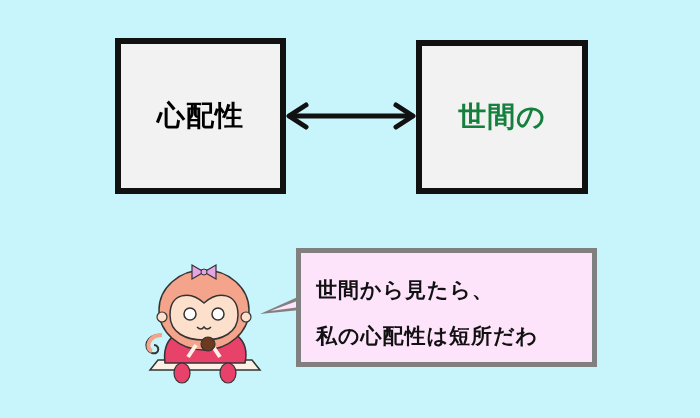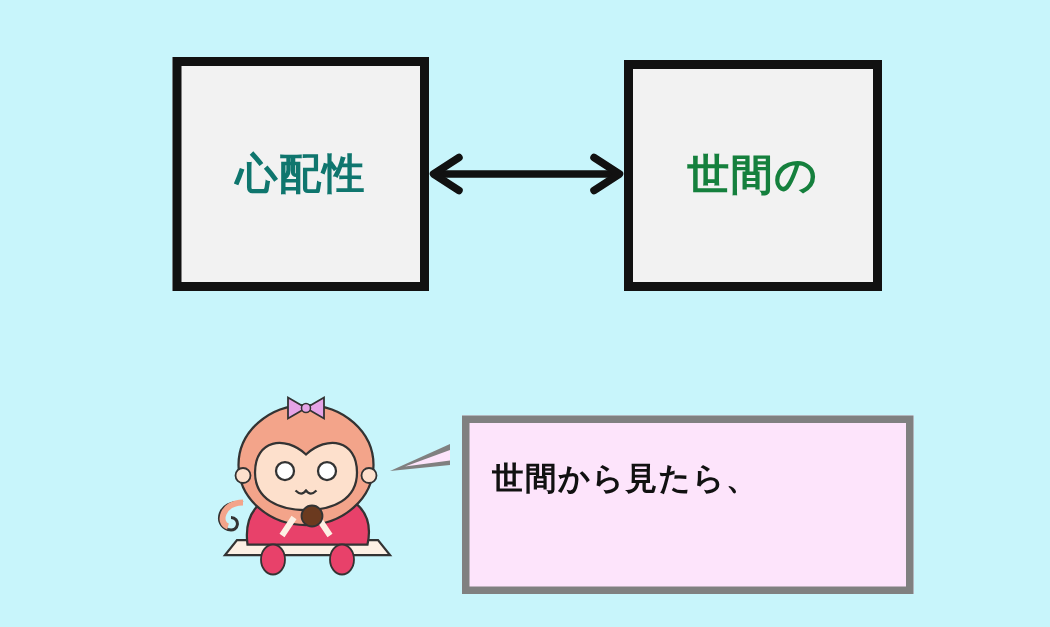--- a/index.html
+++ b/index.html
@@ -13,28 +13,27 @@
       position: absolute;
       background: #f2f2f2;
       border: 6px solid #111;
       box-sizing: border-box;
       display: flex; flex-direction: column;
       align-items: center; justify-content: center;
       font-weight: bold;
     }
     #box-left { left: 115px; top: 38px; width: 171px; height: 156px; }
     #box-right { left: 416px; top: 40px; width: 172px; height: 154px; }
-    .box-text-red { color: #0f766e; font-size: 28px; letter-spacing: 1px; text-align: center; }
+    .box-text-red { color: #000000; font-size: 28px; letter-spacing: 1px; text-align: center; }
     .box-text { color: #15803d; font-size: 28px; line-height: 52px; letter-spacing: 1px; }
     #arrow { position: absolute; left: 284px; top: 101px; }
     #bubble {
-      position: absolute; left: 308px; top: 248px; width: 301px; height: 119px;
+      position: absolute; left: 296px; top: 248px; width: 301px; height: 119px;
       background: #fde4fb; border: 5px solid #808080; box-sizing: border-box;
       padding: 14px 0 0 15px;
-      margin-top: 29px;
     }
     .bubble-line { font-size: 21px; font-weight: bold; color: #111; line-height: 46px; letter-spacing: 1px; white-space: nowrap; }
     #bubble-tail { position: absolute; left: 260px; top: 290px; }
     #character { position: absolute; left: 140px; top: 255px; }
   </style>
 </head>
 <body>
 
 <div class="box" id="box-left">
   <span class="box-text-red">心配性</span>
@@ -82,13 +81,14 @@
   <ellipse cx="88" cy="118" rx="8" ry="10" fill="#e8416a" stroke="#333" stroke-width="1.2"></ellipse>
 </svg>
 
 <svg id="bubble-tail" width="42" height="30" viewBox="0 0 42 30">
   <polygon points="0,24 40,6 40,20" fill="#808080"></polygon>
   <polygon points="10,21 40,10 40,17" fill="#fde4fb"></polygon>
 </svg>
 
 <div id="bubble">
   <div class="bubble-line">世間から見たら、</div>
+  <div class="bubble-line">私の心配性は短所だわ</div>
 </div>
 
 </body></html>

